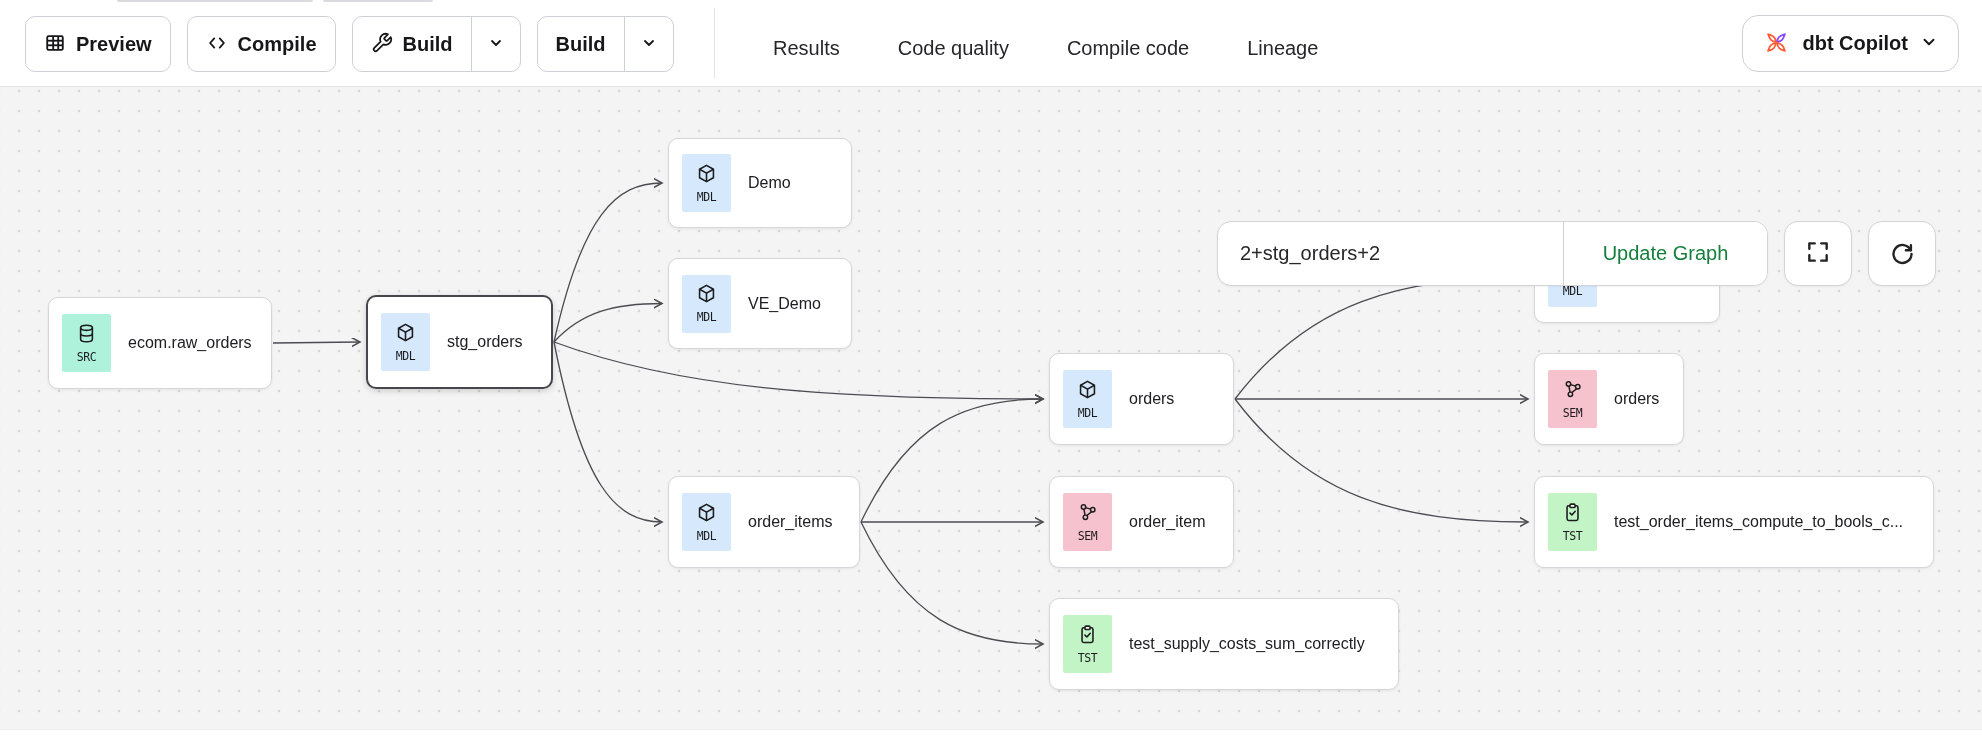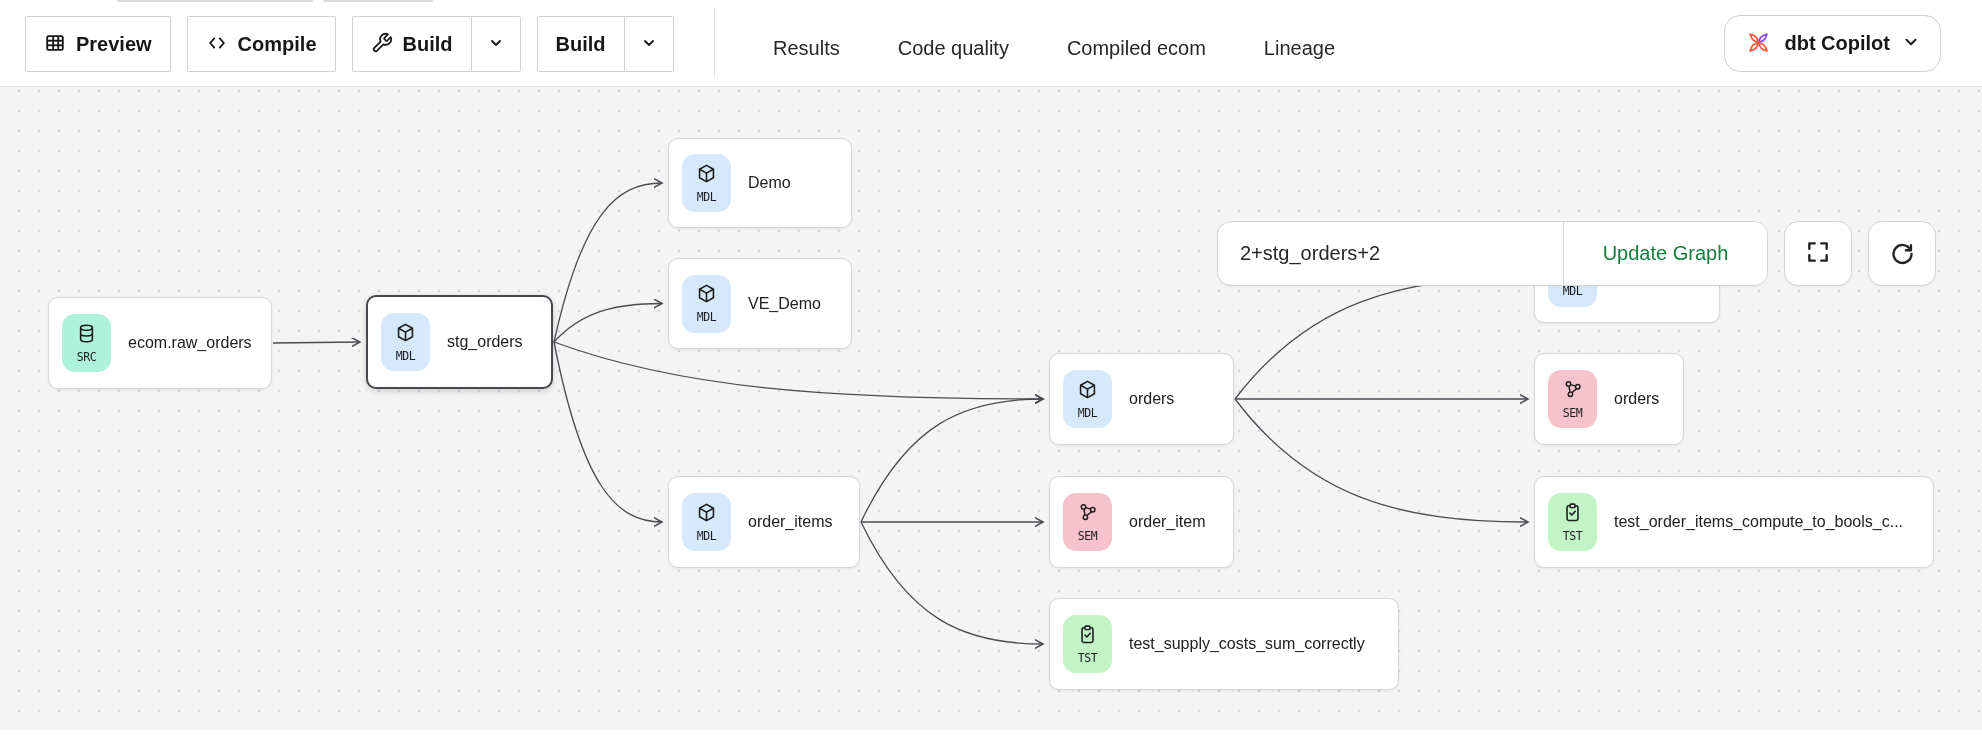--- a/index.html
+++ b/index.html
@@ -5,52 +5,52 @@
   * { box-sizing: border-box; margin: 0; padding: 0; }
   html,body { width:1982px; height:748px; overflow:hidden; background:#fff;
     font-family:"Liberation Sans", sans-serif; }
 
   
   .topbar { position:relative; width:100%; height:87px; background:#fff;
     border-bottom:1px solid #e4e4e7; }
   .tab-remnant { position:absolute; top:0; height:2px; background:#d9d9de; border-radius:0 0 3px 3px; }
   .btn-row { position:absolute; left:25px; top:16px; display:flex; gap:16px; align-items:center; }
   .tb-btn { display:flex; align-items:center; height:56px; background:#fff;
-    border:1px solid #cdd0d5; border-radius:2px; cursor:pointer; color:#17171a; }
+    border:1px solid #cdd0d5; border-radius:10px; cursor:pointer; color:#17171a; }
   .tb-btn .seg { display:flex; align-items:center; gap:10px; padding:0 18px; height:100%; }
   .tb-btn .seg.chev { padding:0 16px; border-left:1px solid #cdd0d5; }
   .tb-btn svg { flex:none; }
   .tb-label { font-size:20px; font-weight:600; }
   .v-divider { position:absolute; left:714px; top:8px; bottom:8px; width:1px; background:#e4e4e7; }
 
   .tabs { position:absolute; left:714px; top:0; height:96px; display:flex;
     gap:58px; padding-left:59px; align-items:stretch; }
   .tab { position:relative; display:flex; align-items:center; font-size:20px;
     color:#26262a; cursor:pointer; white-space:nowrap; }
   .tab.active::after { content:""; position:absolute; left:-37px; right:-38px;
     bottom:0; height:4px; background:#7d7872; }
 
-  .copilot-btn { position:absolute; right:41px; top:15px; height:57px;
+  .copilot-btn { position:absolute; right:23px; top:15px; height:57px;
     display:flex; align-items:center; gap:12px; padding:0 20px;
     border:1px solid #cdd0d5; border-radius:16px; background:#fff; cursor:pointer; }
   .copilot-label { font-size:20px; font-weight:600; color:#17171a; }
 
   
   .graph { position:relative; width:100%; height:652px; background:#f4f4f5;
     background-image:radial-gradient(circle, #d6d6da 1.5px, transparent 1.6px);
     background-size:20px 20px; background-position:9px 14px; }
   .bottombar { position:absolute; left:0; right:0; bottom:0; height:10px;
     background:#fff; border-top:1px solid #ededef; }
   svg.edges { position:absolute; inset:0; pointer-events:none; }
 
   .node { position:absolute; display:flex; align-items:center; gap:17px;
     padding-left:13px; background:#fff; border:1px solid #d7d7db; border-radius:10px;
     box-shadow:0 1px 3px rgba(0,0,0,0.07); cursor:pointer; }
   .node.selected { border:2px solid #46464d; box-shadow:0 2px 6px rgba(0,0,0,0.16); }
-  .chip { flex:none; width:49px; height:58px; border-radius:13px; display:flex;
+  .chip { flex:none; width:49px; height:58px; border-radius:2px; display:flex;
     flex-direction:column; align-items:center; justify-content:center; gap:2px; }
   .chip-label { font-family:"DejaVu Sans Mono", monospace; font-size:11.5px;
     color:#1c1c1f; letter-spacing:-0.5px; }
   .node-label { font-size:16px; color:#202024; white-space:nowrap; overflow:hidden; }
 
   
   .selector-group { position:absolute; left:1201px; top:134px; height:65px;
     display:flex; align-items:stretch; background:#fff; border:1px solid #d4d4d8;
     border-radius:14px; box-shadow:0 1px 2px rgba(0,0,0,0.05); overflow:hidden;margin-left:16px; }
   .selector-input { width:345px; border:none; outline:none; padding:0 22px;
@@ -129,21 +129,21 @@
         </span>
       </span>
     </button>
   </div>
 
   <div class="v-divider"></div>
 
   <div class="tabs" id="tabs">
       <div class="tab">Results</div>
       <div class="tab">Code quality</div>
-      <div class="tab">Compiled ecom</div>
+      <div class="tab">Compile code</div>
       <div class="tab active">Lineage</div>
     </div>
 
   <button class="copilot-btn">
     <span>
       <svg width="27" height="27" viewBox="0 0 32 32" fill="none" stroke-linejoin="round" stroke-linecap="round">
         <path d="M6 6 C12.5 8 14.5 10 15.5 15.5 C10 14.5 8 12.5 6 6 Z" stroke="#ff5c35" stroke-width="2.1"></path>
         <path d="M26 6 C19.5 8 17.5 10 16.5 15.5 C22 14.5 24 12.5 26 6 Z" stroke="#8a48ff" stroke-width="2.1"></path>
         <path d="M6 26 C12.5 24 14.5 22 15.5 16.5 C10 17.5 8 19.5 6 26 Z" stroke="#ff5c35" stroke-width="2.1"></path>
         <path d="M26 26 C19.5 24 17.5 22 16.5 16.5 C22 17.5 24 19.5 26 26 Z" stroke="#ff5c35" stroke-width="2.1"></path>

